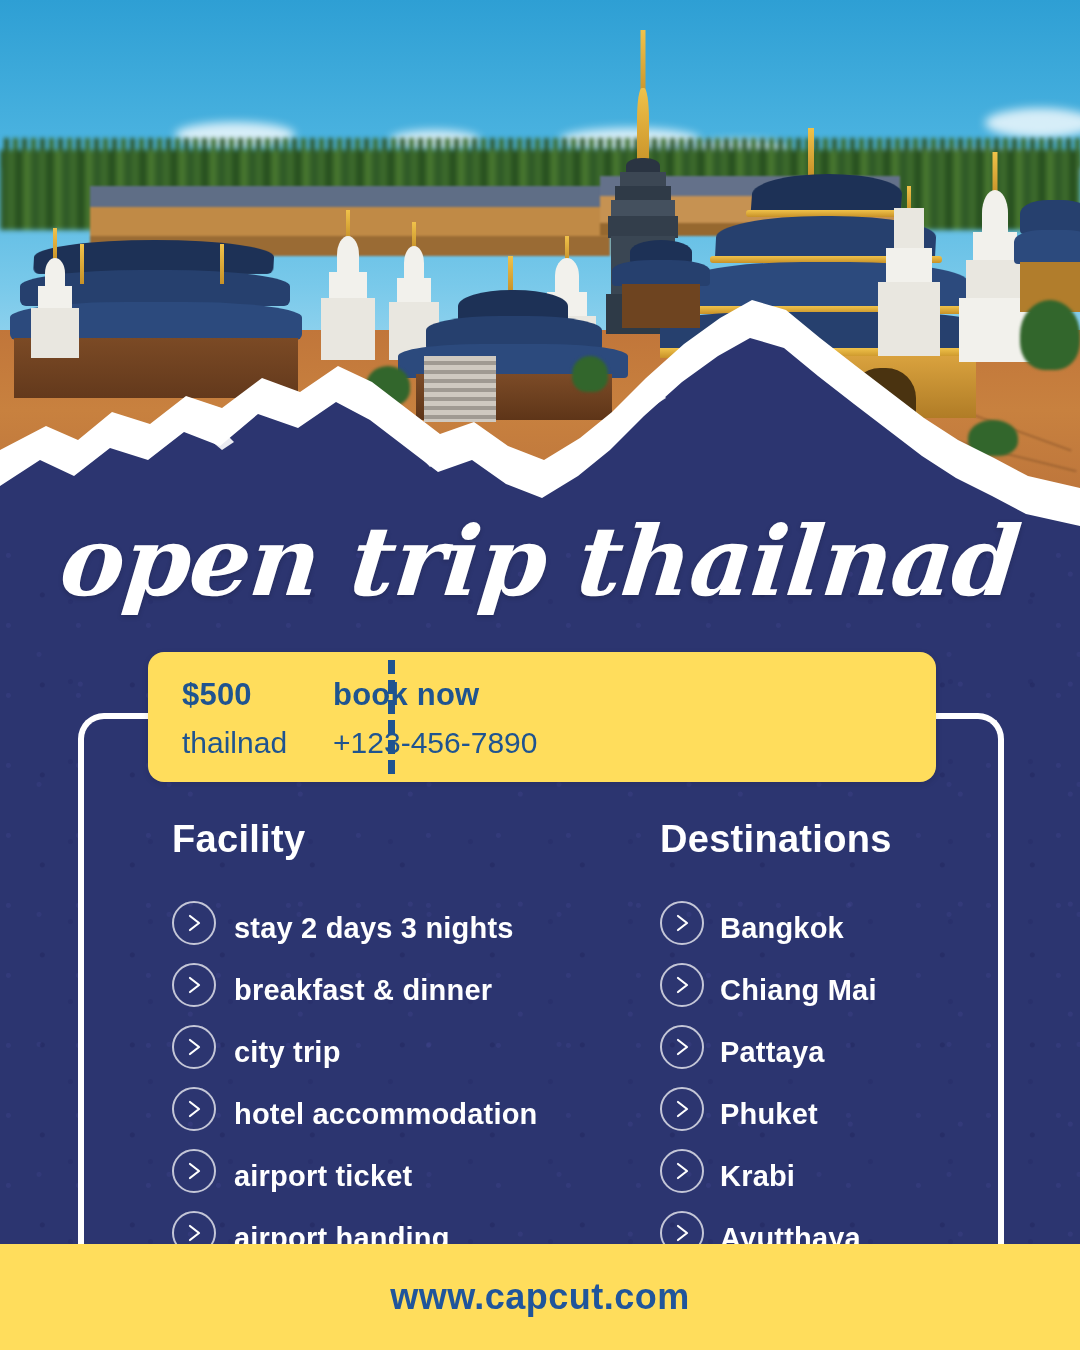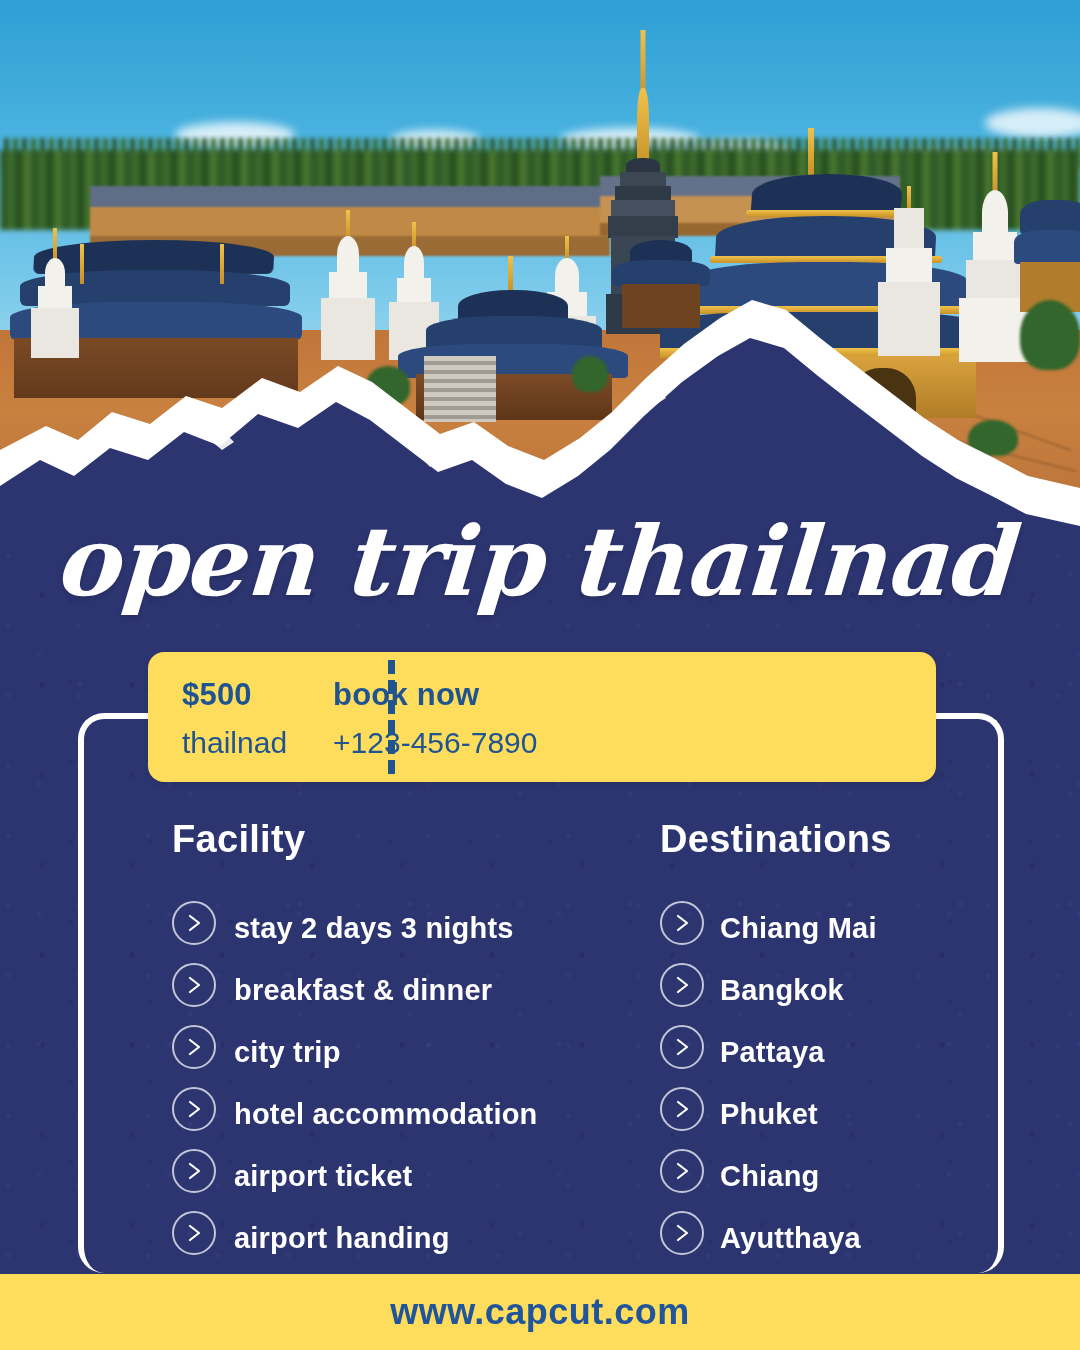--- a/index.html
+++ b/index.html
@@ -139,21 +139,21 @@
     display:flex;align-items:center;justify-content:center;
     margin-right:18px;
   }
   .chev svg{display:block;}
   .li-txt{color:#ffffff;font-size:29px;font-weight:bold;letter-spacing:.2px;}
   .col.right .li{height:62px;}
   .col.right .chev{margin-right:16px;}
 
   
   .footer{
-    position:absolute;left:0;bottom:0;width:1080px;height:76px;
+    position:absolute;left:0;bottom:0;width:1080px;height:106px;
     background:#ffdd5c;display:flex;align-items:center;justify-content:center;
   }
   .footer-txt{
     color:#20559b;font-size:36px;font-weight:bold;letter-spacing:.5px;
   }
 </style>
 </head>
 <body>
 
 <div class="poster">
@@ -400,57 +400,57 @@
 
     <div class="col right">
       <div class="col-head">Destinations</div>
 
       <div class="li">
         <span class="chev">
           <svg width="22" height="22" viewBox="0 0 22 22">
               <polyline points="7,4 16,11 7,18" fill="none" stroke="#ffffff" stroke-width="2.2" stroke-linecap="round" stroke-linejoin="round"></polyline>
             </svg>
         </span>
+        <span class="li-txt">Bangkok</span>
+      </div>
+
+      <div class="li">
+        <span class="chev">
+          <svg width="22" height="22" viewBox="0 0 22 22">
+              <polyline points="7,4 16,11 7,18" fill="none" stroke="#ffffff" stroke-width="2.2" stroke-linecap="round" stroke-linejoin="round"></polyline>
+            </svg>
+        </span>
         <span class="li-txt">Chiang Mai</span>
       </div>
 
       <div class="li">
         <span class="chev">
           <svg width="22" height="22" viewBox="0 0 22 22">
               <polyline points="7,4 16,11 7,18" fill="none" stroke="#ffffff" stroke-width="2.2" stroke-linecap="round" stroke-linejoin="round"></polyline>
             </svg>
         </span>
-        <span class="li-txt">Bangkok</span>
-      </div>
-
-      <div class="li">
-        <span class="chev">
-          <svg width="22" height="22" viewBox="0 0 22 22">
-              <polyline points="7,4 16,11 7,18" fill="none" stroke="#ffffff" stroke-width="2.2" stroke-linecap="round" stroke-linejoin="round"></polyline>
-            </svg>
-        </span>
         <span class="li-txt">Pattaya</span>
       </div>
 
       <div class="li">
         <span class="chev">
           <svg width="22" height="22" viewBox="0 0 22 22">
               <polyline points="7,4 16,11 7,18" fill="none" stroke="#ffffff" stroke-width="2.2" stroke-linecap="round" stroke-linejoin="round"></polyline>
             </svg>
         </span>
         <span class="li-txt">Phuket</span>
       </div>
 
       <div class="li">
         <span class="chev">
           <svg width="22" height="22" viewBox="0 0 22 22">
               <polyline points="7,4 16,11 7,18" fill="none" stroke="#ffffff" stroke-width="2.2" stroke-linecap="round" stroke-linejoin="round"></polyline>
             </svg>
         </span>
-        <span class="li-txt">Chiang</span>
+        <span class="li-txt">Krabi</span>
       </div>
 
       <div class="li">
         <span class="chev">
           <svg width="22" height="22" viewBox="0 0 22 22">
               <polyline points="7,4 16,11 7,18" fill="none" stroke="#ffffff" stroke-width="2.2" stroke-linecap="round" stroke-linejoin="round"></polyline>
             </svg>
         </span>
         <span class="li-txt">Ayutthaya</span>
       </div>

